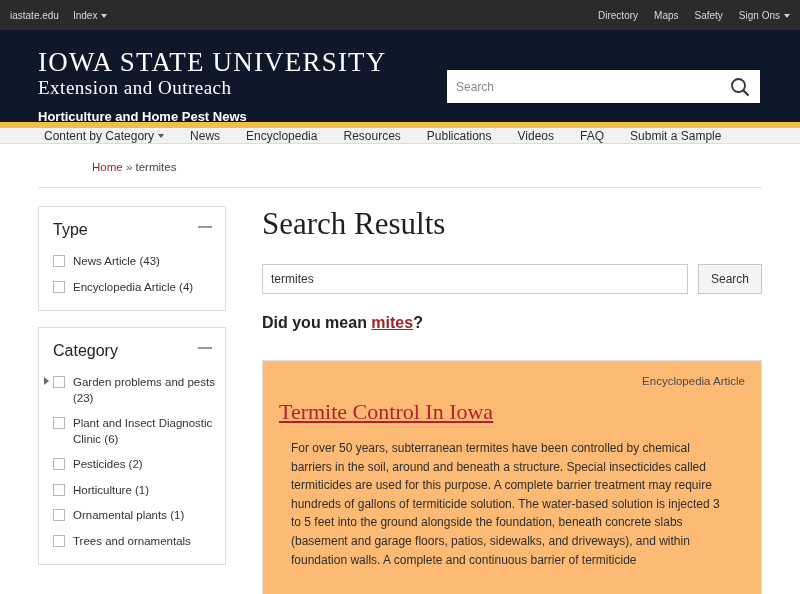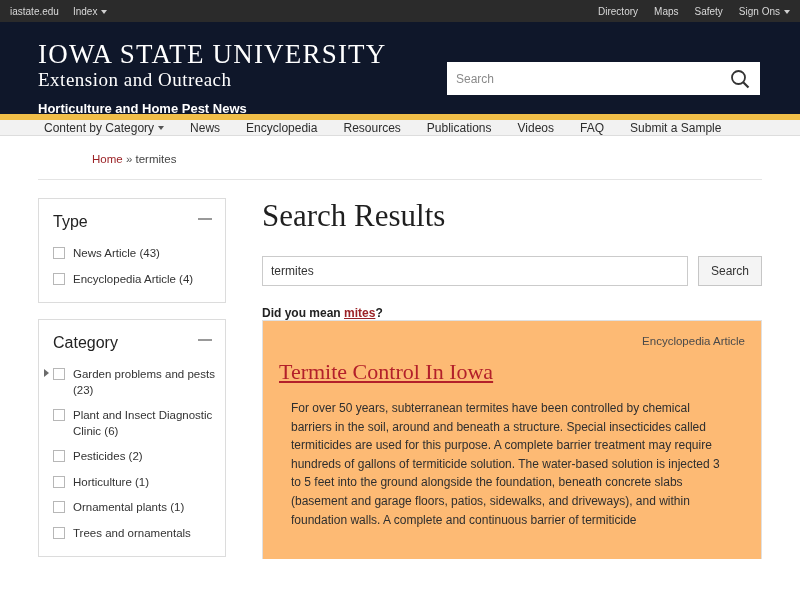--- a/index.html
+++ b/index.html
@@ -6,21 +6,21 @@
   html, body {
     margin: 0; padding: 0;
     width: 800px; height: 594px;
     background: #ffffff;
     font-family: "Liberation Sans", sans-serif;
     overflow: hidden;
   }
 
   
   .topbar {
-    height: 22px;
+    height: 30px;
     background: #2b2b2b;
     color: #d8d8d8;
     font-size: 10px;
     display: flex;
     align-items: center;
     padding: 0 10px;
   }
   .topbar .left { display: flex; align-items: center; gap: 14px; }
   .topbar .right { margin-left: auto; display: flex; align-items: flex-start; gap: 16px; }
   .topbar a { color: #d8d8d8; text-decoration: none; }
@@ -216,24 +216,24 @@
     min-width: 60px;
     padding: 0 12px;
     border: 1px solid #c6c6c6;
     background: #f4f4f4;
     font-size: 12px;
     color: #333;
     cursor: pointer;
     font-family: "Liberation Sans", sans-serif;
   }
   .didyoumean {
-    font-size: 12px;
+    font-size: 16px;
     font-weight: bold;
     color: #222;
-    margin-bottom: 0;
+    margin-bottom: 28px;
   }
   .didyoumean a { color: #9b2226; font-weight: bold; }
 
   .result {
     border: 1px solid #e0e0e0;
     border-bottom: 0;
     background: #fdba74;
     padding: 14px 16px 18px 16px;
   }
   .result .type {

